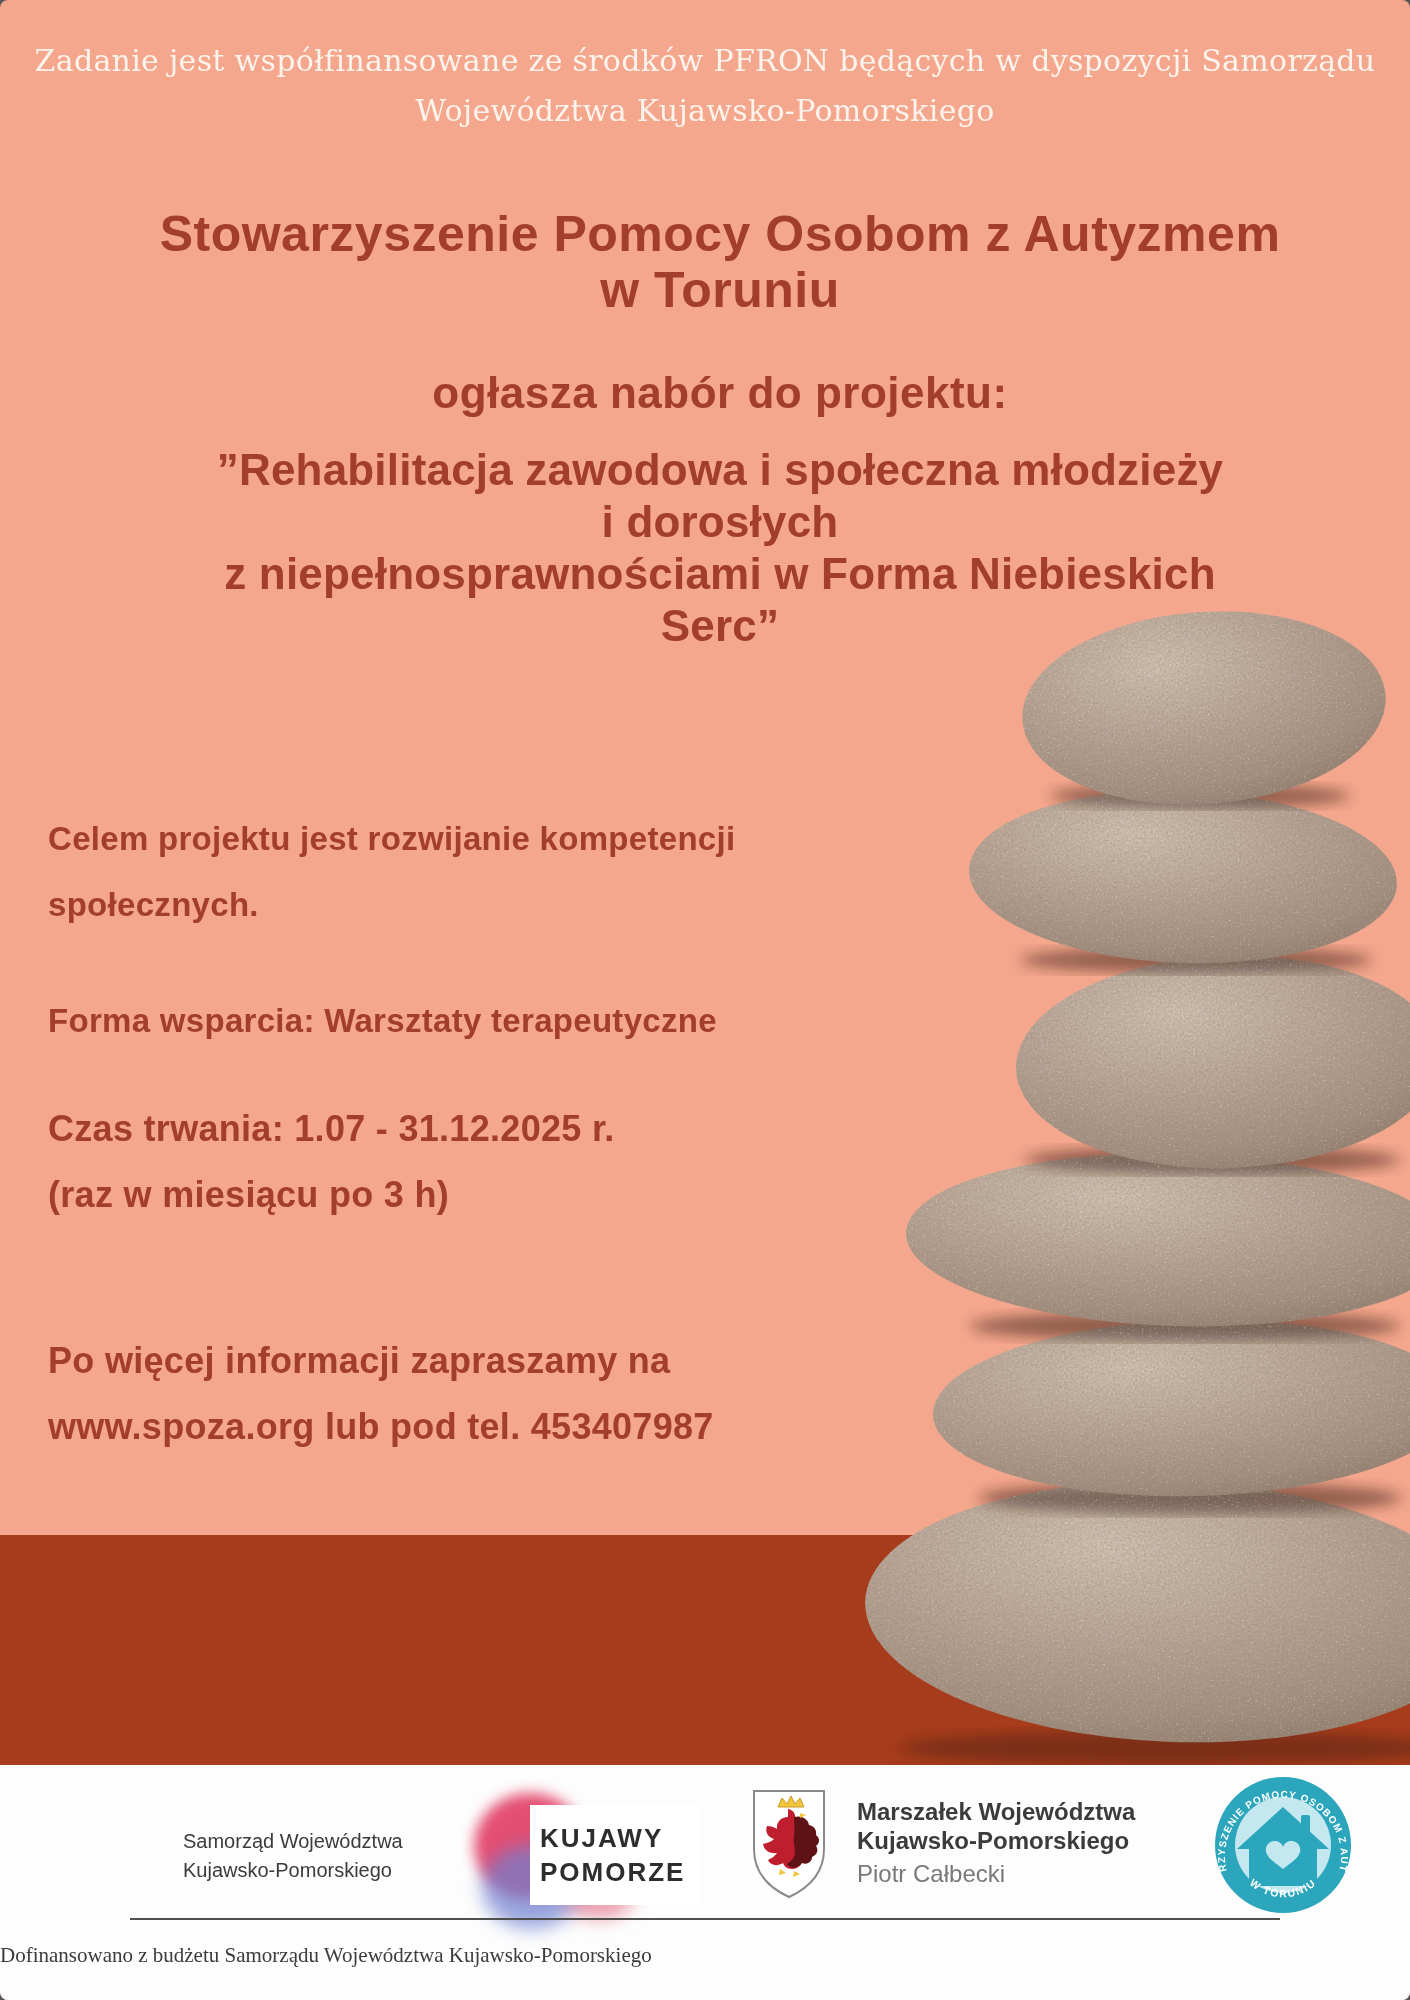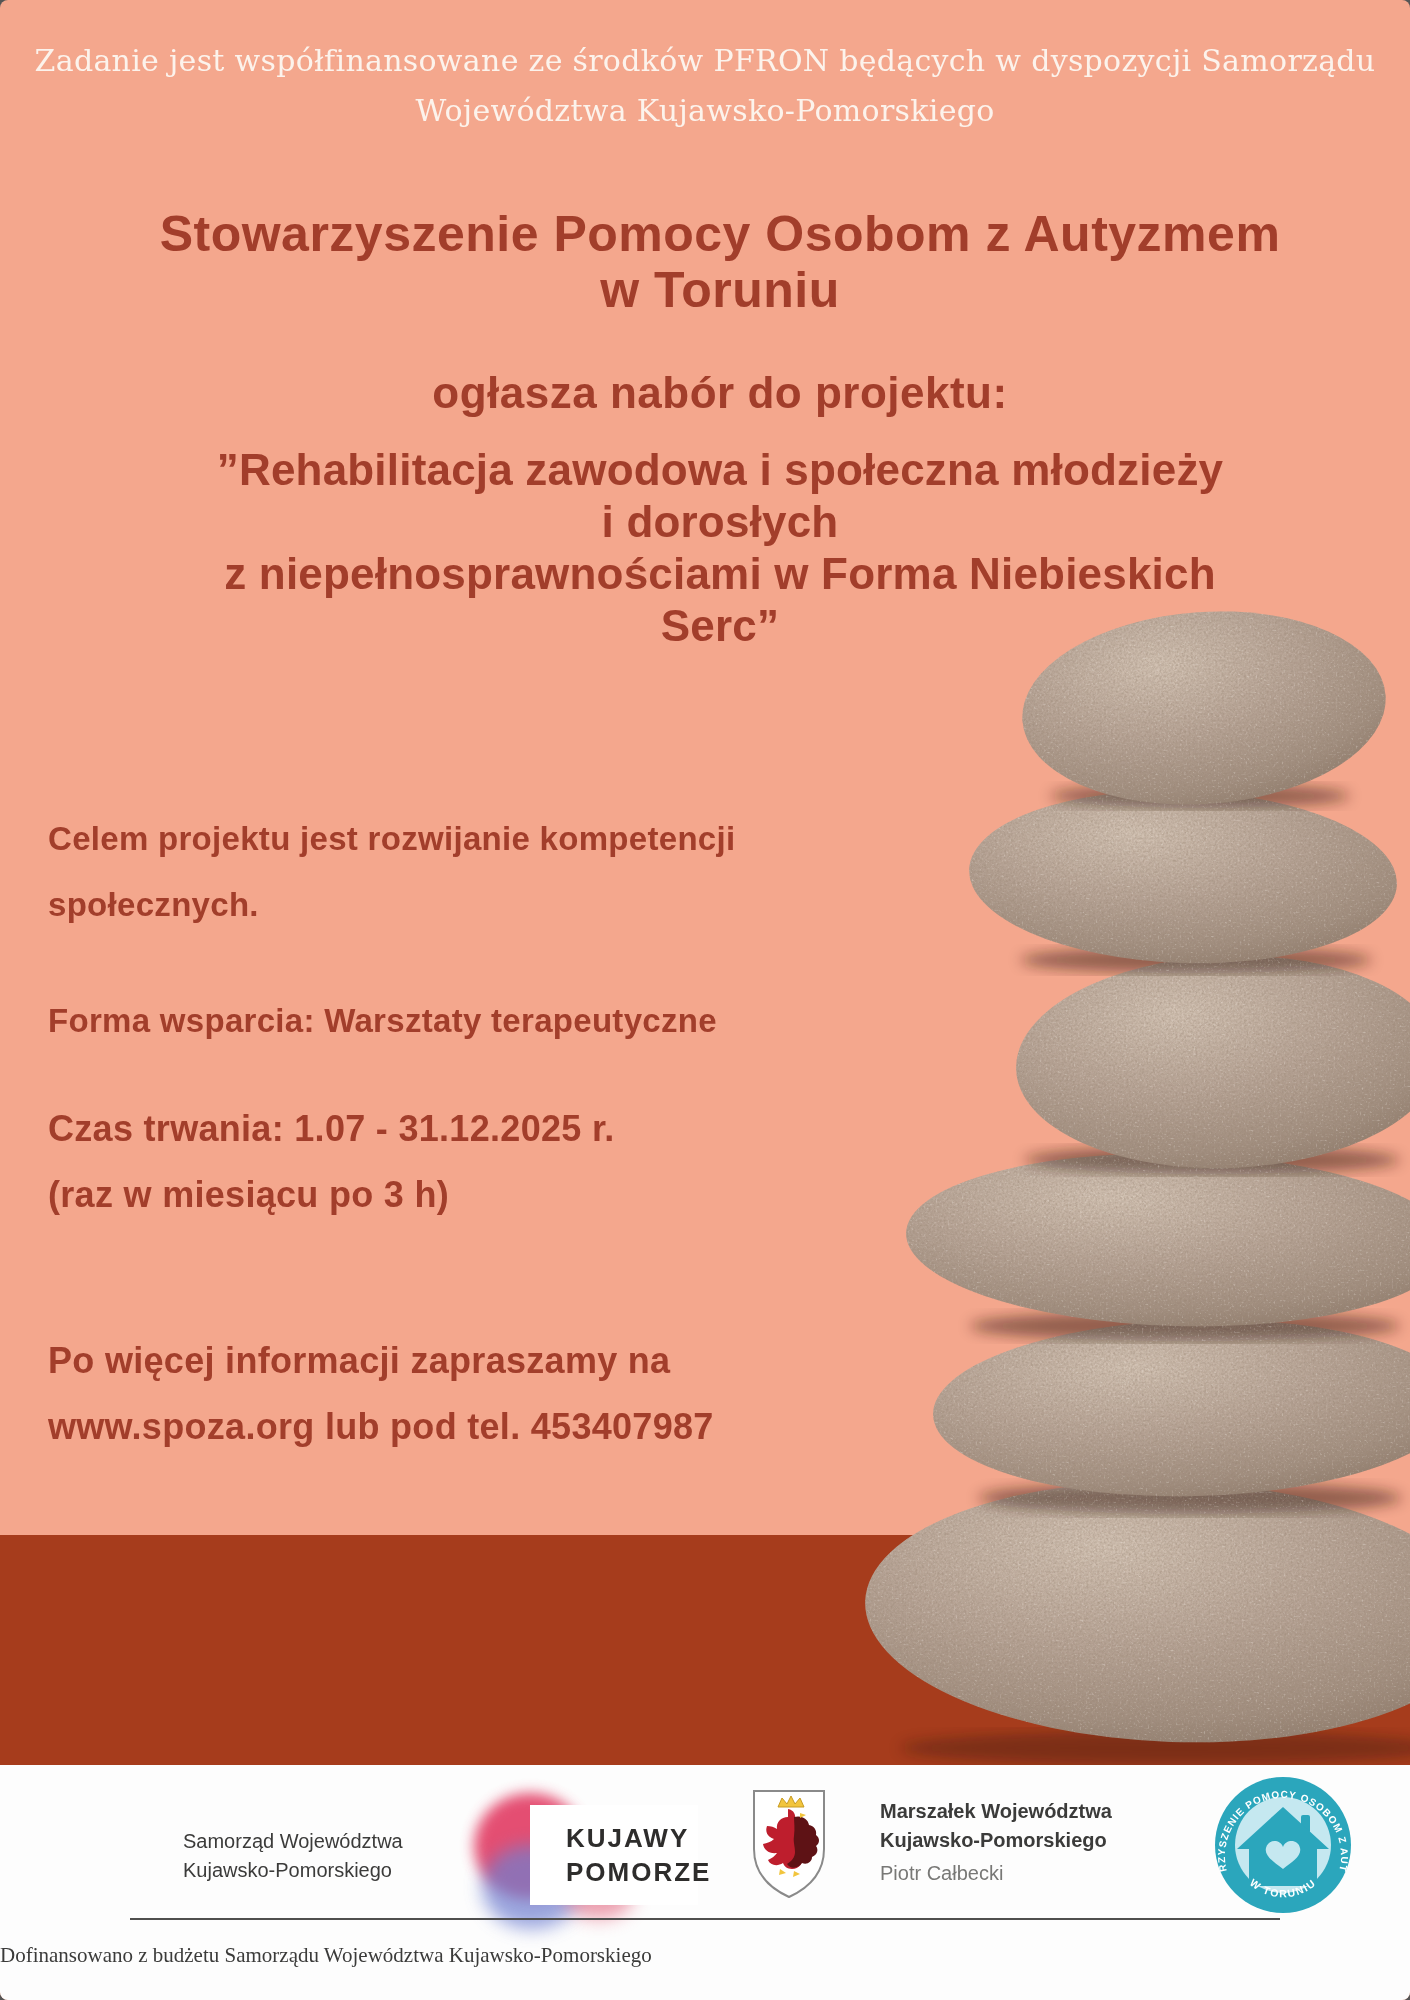--- a/index.html
+++ b/index.html
@@ -60,29 +60,29 @@
     position:absolute;left:175px;top:62px;
     font-size:20px;line-height:29px;margin-left:8px;
   }
   .kujawy-logo{position:absolute;left:468px;top:18px;width:250px;height:140px;}
   .blob{position:absolute;border-radius:50%;}
   .blob-red{left:6px;top:10px;width:112px;height:106px;background:#E0305A;filter:blur(7px);opacity:.85;}
   .blob-blue{left:14px;top:62px;width:100px;height:84px;background:#6F7FD0;filter:blur(9px);opacity:.7;}
   .blob-red2{left:96px;top:88px;width:70px;height:48px;background:#E0607A;filter:blur(9px);opacity:.6;}
   .kujawy-box{
     position:absolute;left:62px;top:22px;width:168px;height:100px;background:#FFFFFF;
-    display:flex;flex-direction:column;justify-content:center;padding-left:36px;box-sizing:border-box;
+    display:flex;flex-direction:column;justify-content:center;padding-left:10px;box-sizing:border-box;
   }
   .kujawy-box div{
     font-size:26px;font-weight:bold;letter-spacing:2px;color:#2E2D2C;line-height:34px;
   }
   .coat-of-arms{position:absolute;left:750px;top:22px;}
   .marszalek-label{
-    position:absolute;left:880px;top:32px;
-    font-size:20px;line-height:29px;font-weight:bold;
+    position:absolute;left:857px;top:32px;
+    font-size:24px;line-height:29px;font-weight:bold;
   }
   .marszalek-name{font-weight:normal;color:#787876;margin-top:4px;}
   .badge{position:absolute;left:1213px;top:10px;}
   .footer-divider{
     position:absolute;left:130px;top:153px;width:1150px;height:2px;background:#4F4F4E;
   }
   .funding-note{
     position:absolute;left:0;top:178px;width:1310px;text-align:left;
     font-size:21px;color:#3B3B3A;font-family:Liberation Serif, serif;
   }

